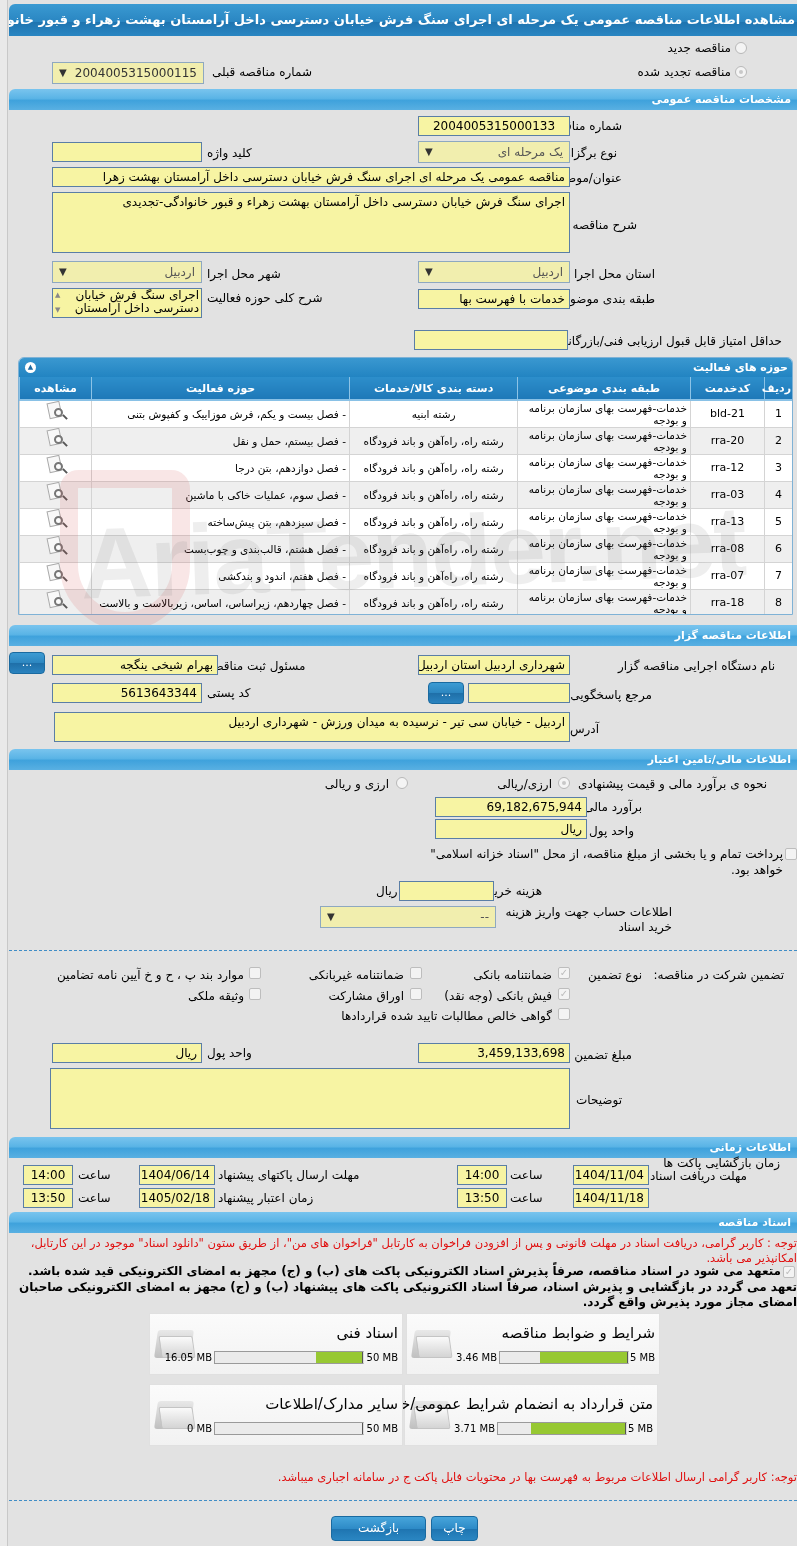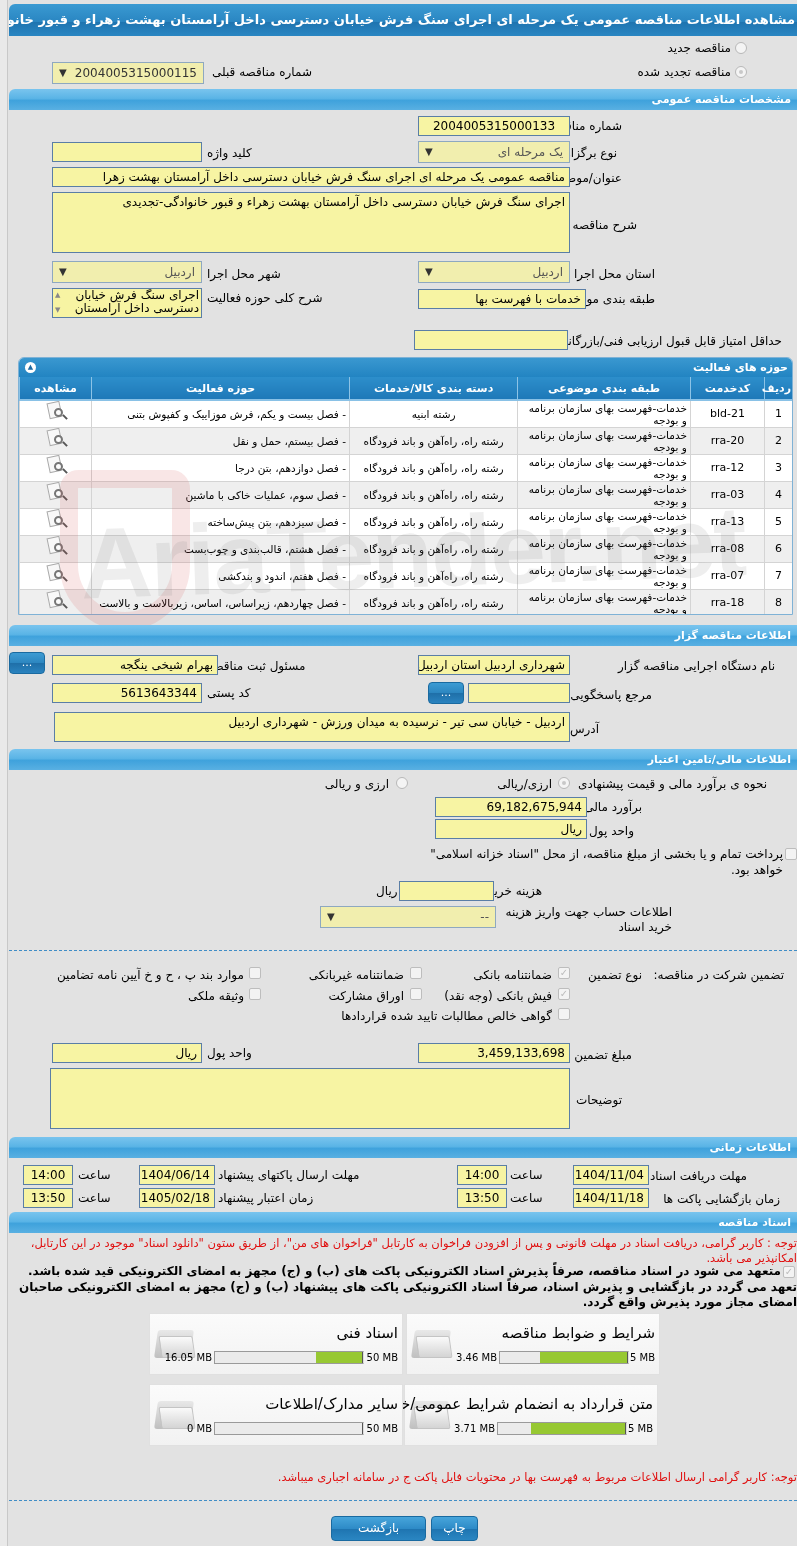--- a/index.html
+++ b/index.html
@@ -127,21 +127,21 @@
   <span>اردبیل</span>
   <span class="chev">▼</span>
 </div>
 <div class="lbl" style="left:207px;top:267px;">شهر محل اجرا</div>
 <div class="sel" style="left:52px;top:261px;width:150px;">
   <span>اردبیل</span>
   <span class="chev">▼</span>
 </div>
 
 <div class="lbl" style="right:142px;top:292px;">طبقه بندی موضوعی</div>
-<div class="inp" style="left:418px;top:289px;width:168px;">خدمات با فهرست بها</div>
+<div class="inp" style="left:418px;top:289px;width:152px;">خدمات با فهرست بها</div>
 <div class="lbl" style="left:207px;top:291px;">شرح کلی حوزه فعالیت</div>
 <div class="inp" style="left:52px;top:288px;width:150px;height:30px;line-height:13px;padding-right:2px;">
   <div>اجرای سنگ فرش خیابان</div>
   <div>دسترسی داخل آرامستان</div>
   <span class="abs" style="left:2px;top:0;font-size:7px;color:#888;">▲</span>
   <span class="abs" style="left:2px;top:15px;font-size:7px;color:#888;">▼</span>
 </div>
 
 <div class="lbl" style="right:15px;top:334px;">حداقل امتیاز قابل قبول ارزیابی فنی/بازرگانی</div>
 <div class="inp" style="left:414px;top:330px;width:154px;"></div>
@@ -316,21 +316,21 @@
 <div class="lbl" style="right:50px;top:1169px;">مهلت دریافت اسناد</div>
 <div class="inp center" style="left:573px;top:1165px;width:76px;">1404/11/04</div>
 <div class="lbl" style="left:510px;top:1168px;">ساعت</div>
 <div class="inp center" style="left:457px;top:1165px;width:50px;">14:00</div>
 
 <div class="lbl" style="left:218px;top:1168px;">مهلت ارسال پاکتهای پیشنهاد</div>
 <div class="inp center" style="left:139px;top:1165px;width:76px;">1404/06/14</div>
 <div class="lbl" style="left:78px;top:1168px;">ساعت</div>
 <div class="inp center" style="left:23px;top:1165px;width:50px;">14:00</div>
 
-<div class="lbl" style="right:17px;top:1192px;">زمان بازگشایی پاکت ها</div>
+<div class="lbl" style="right:17px;top:1156px;">زمان بازگشایی پاکت ها</div>
 <div class="inp center" style="left:573px;top:1188px;width:76px;">1404/11/18</div>
 <div class="lbl" style="left:510px;top:1191px;">ساعت</div>
 <div class="inp center" style="left:457px;top:1188px;width:50px;">13:50</div>
 
 <div class="lbl" style="left:218px;top:1191px;">زمان اعتبار پیشنهاد</div>
 <div class="inp center" style="left:139px;top:1188px;width:76px;">1405/02/18</div>
 <div class="lbl" style="left:78px;top:1191px;">ساعت</div>
 <div class="inp center" style="left:23px;top:1188px;width:50px;">13:50</div>
 
 <div class="sec-bar" style="top:1212px;">اسناد مناقصه</div>

